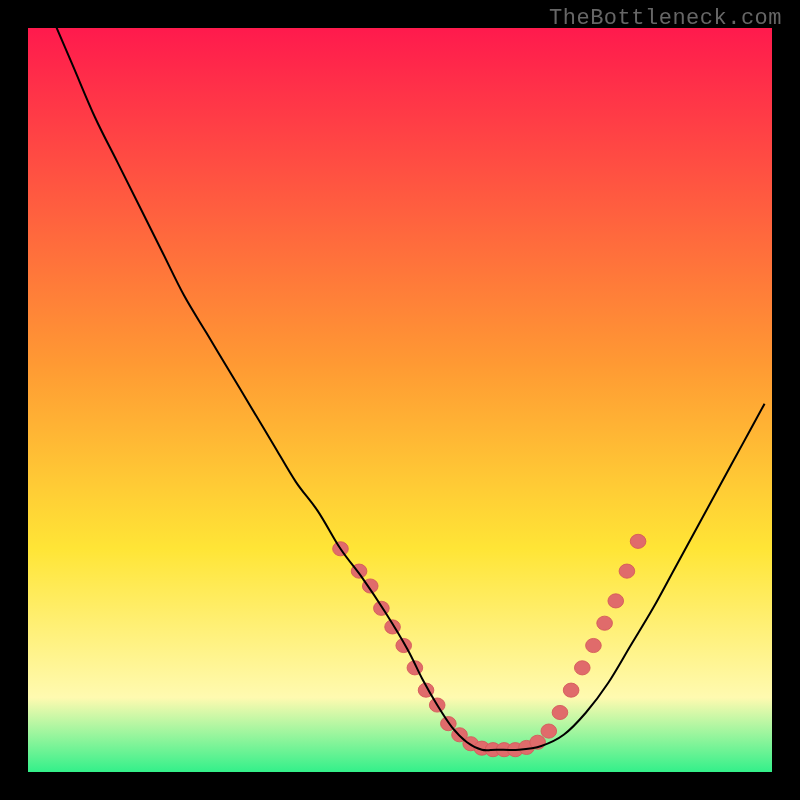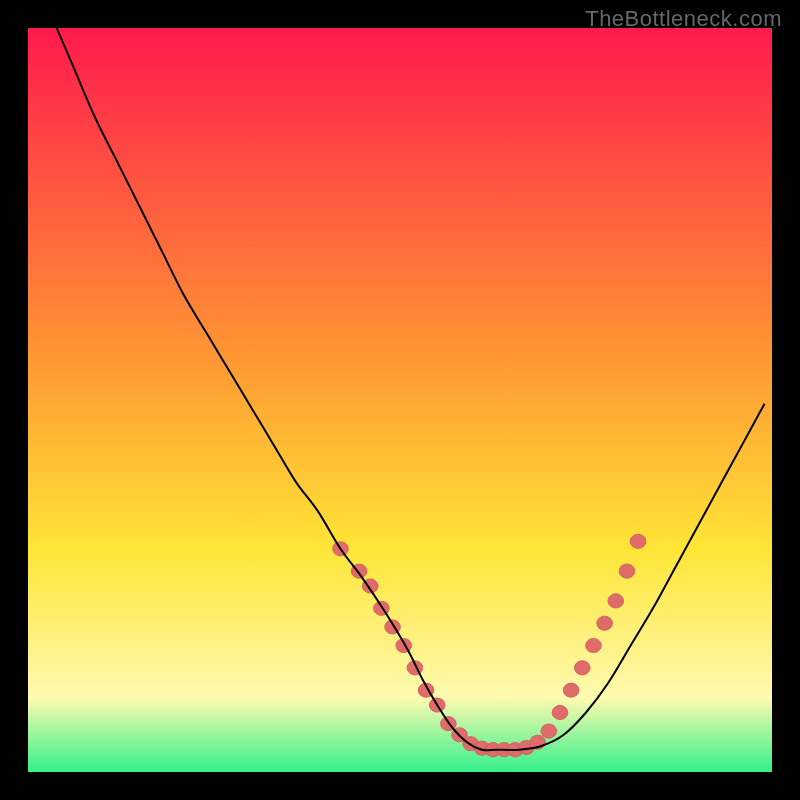--- a/index.html
+++ b/index.html
@@ -9,20 +9,21 @@
     height: 800px;
     overflow: hidden;
     background: #000;
     font-family: Arial, Helvetica, sans-serif;
   }
   .frame {
     position: relative;
     width: 800px;
     height: 800px;
     background: #000;
+    font-family: Liberation Mono, monospace;
   }
   .watermark {
     position: absolute;
     top: 6px;
     right: 18px;
     color: #666;
     font-size: 22px;
     letter-spacing: 0.5px;
     z-index: 10;
     pointer-events: none;

